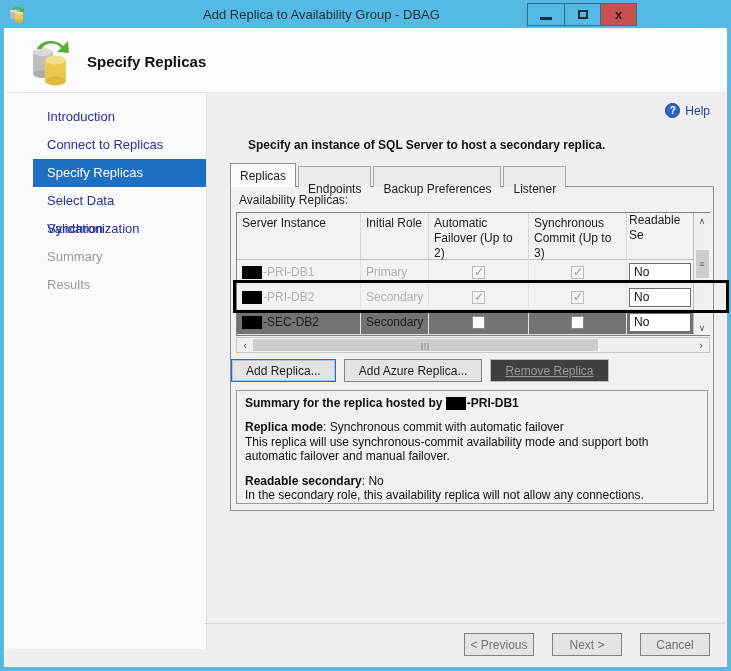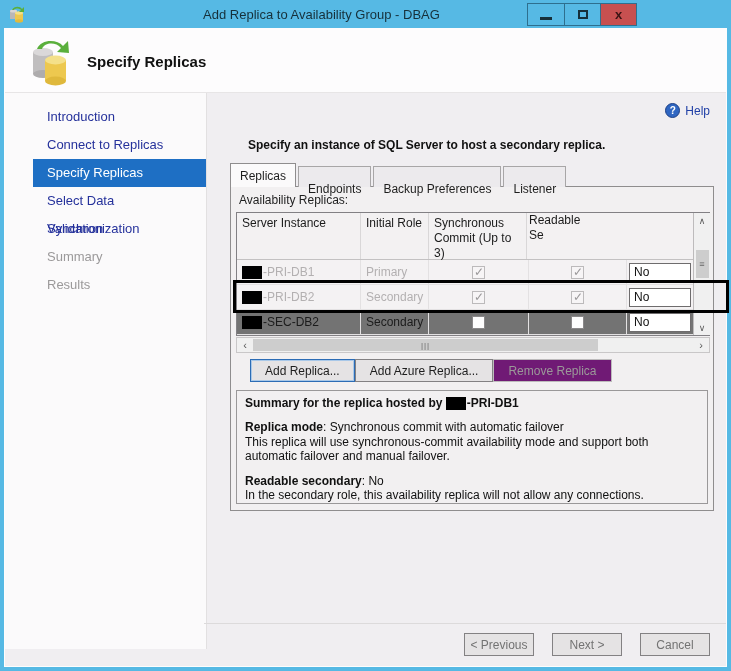--- a/index.html
+++ b/index.html
@@ -75,24 +75,24 @@
 
   .hscroll { position:absolute; left:5px; top:150px; width:474px; height:16px; background:#f0f0f0; border:1px solid #c9c7c8; display:flex; align-items:center; }
   .hbtn { width:16px; height:14px; display:flex; align-items:center; justify-content:center; font-size:11px; color:#5a5a5a; cursor:pointer; }
   .hthumb { width:345px; height:12px; background:#cdcdcd; display:flex; align-items:center; justify-content:center; font-size:8px; letter-spacing:1px; color:#666; }
   .hspacer { flex:1; }
 
   
   .row-highlight { position:absolute; left:-8px; top:93px; width:496px; height:33px; border:3px solid #000; pointer-events:none; z-index:5; }
 
   
-  .rep-btns { position:absolute; left:19px; top:172px; display:flex; gap:0; }
+  .rep-btns { position:absolute; left:0; top:172px; display:flex; gap:8px; }
   .btn { font-size:12px; color:#1e1e1e; background:#e5e3e4; border:1px solid #838183; padding:4px 14px; height:23px; cursor:pointer; white-space:nowrap; }
   .btn.focused { border:1px solid #2c6cb5; box-shadow:inset 0 0 0 1px #a9c8e8; }
-  .btn.disabled { color:#9b9999; border-color:#bdbbbc; background:#701a75; cursor:default; }
+  .btn.disabled { color:#9b9999; border-color:#bdbbbc; background:#404040; cursor:default;text-decoration:underline; }
 
   
   .summary { position:absolute; left:5px; top:203px; width:472px; height:114px; border:1px solid #9a9899; padding:5px 8px; font-size:12px; color:#111; line-height:1.2; }
   .summary .b { font-weight:bold;text-align:right; }
   .sum-title { margin-bottom:10px; font-weight:bold; }
   .sum-block { margin-bottom:10px; }
 
   
   .footer-line { position:absolute; left:0; right:0; bottom:42px; border-top:1px solid #dcdadb; }
   .footer { position:absolute; right:16px; bottom:10px; display:flex; gap:18px; }
@@ -167,20 +167,21 @@
     </div>
 
     <div class="panel">
       <div class="avlabel">Availability Replicas:</div>
 
       <div class="avtable">
         <div class="grid">
           <div class="trow thead">
             <div class="c c1">Server Instance</div>
             <div class="c c2">Initial Role</div>
+            <div class="c c3">Automatic Failover (Up to 2)</div>
             <div class="c c4">Synchronous Commit (Up to 3)</div>
             <div class="c c5">Readable Se</div>
           </div>
 
           <div class="trow drow dim">
             <div class="c c1">
                 <span class="redact"></span>
                 <span>-PRI-DB1</span>
               </div>
             <div class="c c2">Primary</div>

